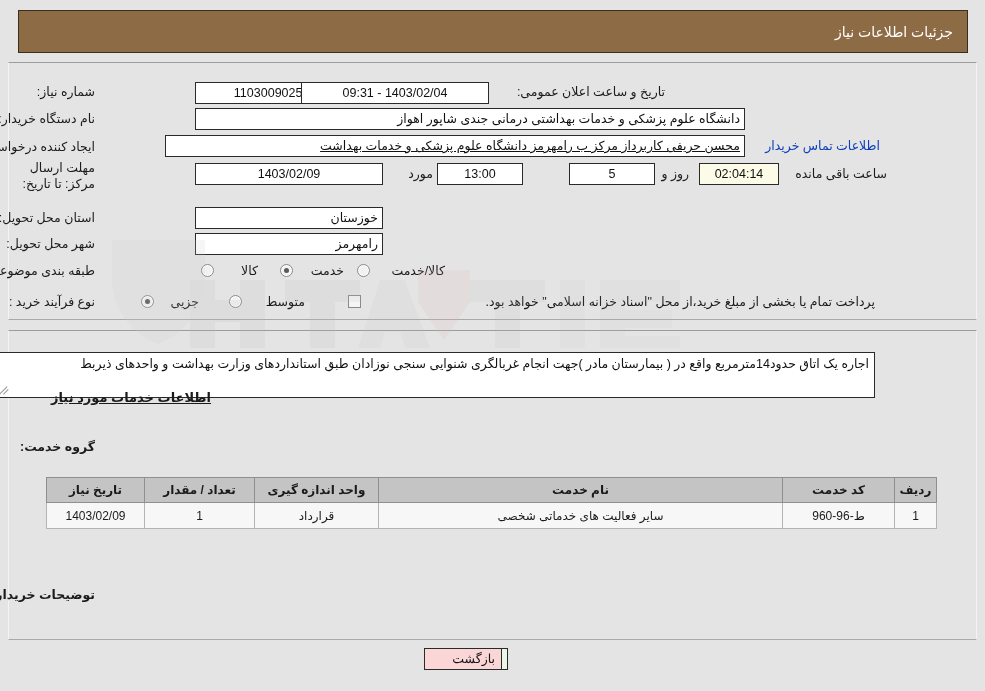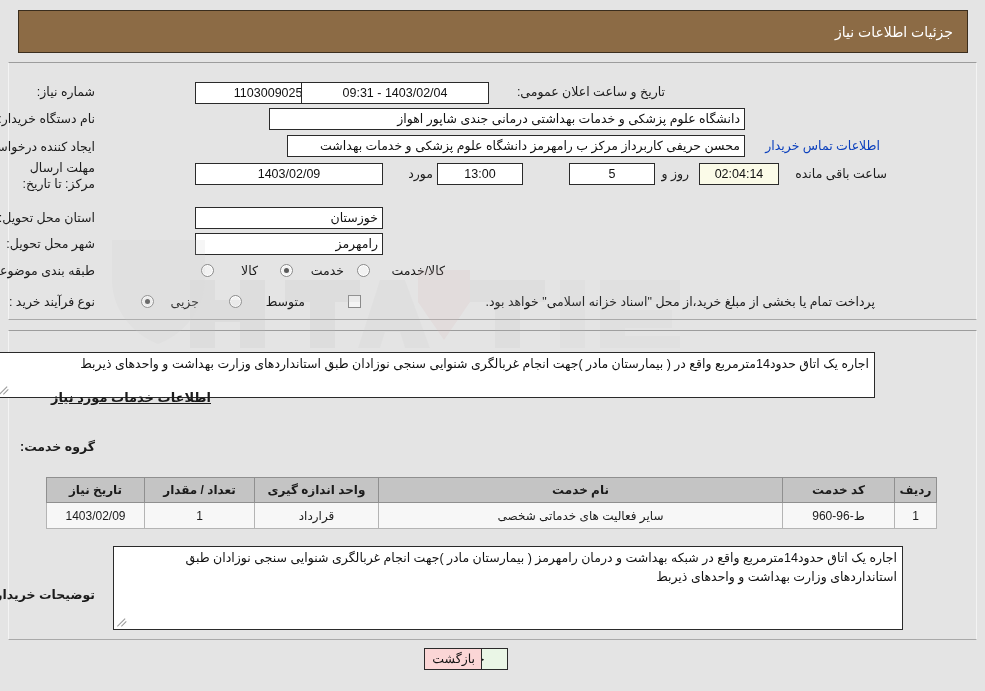--- a/index.html
+++ b/index.html
@@ -235,24 +235,24 @@
 
   <div class="panel" id="panel-top"></div>
 
   <div class="lbl" style="right:890px; top:85px; width:80px;">شماره نیاز:</div>
   <div class="fld center" style="right:602px; top:82px; width:188px; height:22px;">1103009025000212</div>
 
   <div class="lbl" style="right:320px; top:85px; width:160px;">تاریخ و ساعت اعلان عمومی:</div>
   <div class="fld center" style="right:496px; top:82px; width:188px; height:22px; left:auto;">1403/02/04 - 09:31</div>
 
   <div class="lbl" style="right:890px; top:112px; width:100px;">نام دستگاه خریدار:</div>
-  <div class="fld right" style="right:240px; top:108px; width:476px; height:22px;">دانشگاه علوم پزشکی و خدمات بهداشتی درمانی جندی شاپور اهواز</div>
+  <div class="fld right" style="right:240px; top:108px; width:550px; height:22px;">دانشگاه علوم پزشکی و خدمات بهداشتی درمانی جندی شاپور اهواز</div>
 
   <div class="lbl" style="right:890px; top:140px; width:110px;">ایجاد کننده درخواست:</div>
-  <div class="fld right" style="right:240px; top:135px; width:458px; height:22px;">محسن حریفی کاربرداز مرکز ب رامهرمز دانشگاه علوم پزشکی و خدمات بهداشت</div>
+  <div class="fld right" style="right:240px; top:135px; width:580px; height:22px;text-decoration:underline;">محسن حریفی کاربرداز مرکز ب رامهرمز دانشگاه علوم پزشکی و خدمات بهداشت</div>
   <a class="link" style="right:105px; top:137px;">اطلاعات تماس خریدار</a>
 
   <div class="lbl" style="right:890px; top:160px; width:96px; white-space:normal; line-height:16px;">مهلت ارسال مرکز: تا تاریخ:</div>
   <div class="fld center" style="right:602px; top:163px; width:188px; height:22px;">1403/02/09</div>
   <div class="lbl" style="right:552px; top:167px;">مورد</div>
   <div class="fld center" style="right:462px; top:163px; width:86px; height:22px;">13:00</div>
   <div class="fld center" style="right:330px; top:163px; width:86px; height:22px;">5</div>
   <div class="lbl" style="right:296px; top:167px;margin-left:39px;">روز و</div>
   <div class="fld cream center" style="right:206px; top:163px; width:80px; height:22px;">02:04:14</div>
   <div class="lbl" style="right:98px; top:167px;">ساعت باقی مانده</div>
@@ -325,24 +325,17 @@
         <td>ط-96-960</td>
         <td>سایر فعالیت های خدماتی شخصی</td>
         <td>قرارداد</td>
         <td>1</td>
         <td>1403/02/09</td>
       </tr>
     </tbody>
   </table>
 
   <div class="lbl lbl-bold" style="right:890px; top:588px; width:95px;">توضیحات خریدار:</div>
-  <div class="ta" style="right:82px; top:546px; width:790px; height:84px;">
-    <span>اجاره یک اتاق حدود14مترمربع واقع در شبکه بهداشت و درمان رامهرمز ( بیمارستان مادر )جهت  انجام غربالگری شنوایی سنجی نوزادان طبق استانداردهای وزارت بهداشت و واحدهای ذیربط</span>
-    <span class="grip">
-        <i></i>
-        <i></i>
-      </span>
-  </div>
 
   <button class="btn btn-print" style="right:477px; top:648px; width:70px;">چاپ</button>
-  <button class="btn btn-back" style="right:424px; top:648px; width:58px; right:auto; left:424px;padding-left:28px;">بازگشت</button>
+  <button class="btn btn-back" style="right:424px; top:648px; width:78px; right:auto; left:424px;padding-left:28px;">بازگشت</button>
 
 </div>
 
 </body></html>

